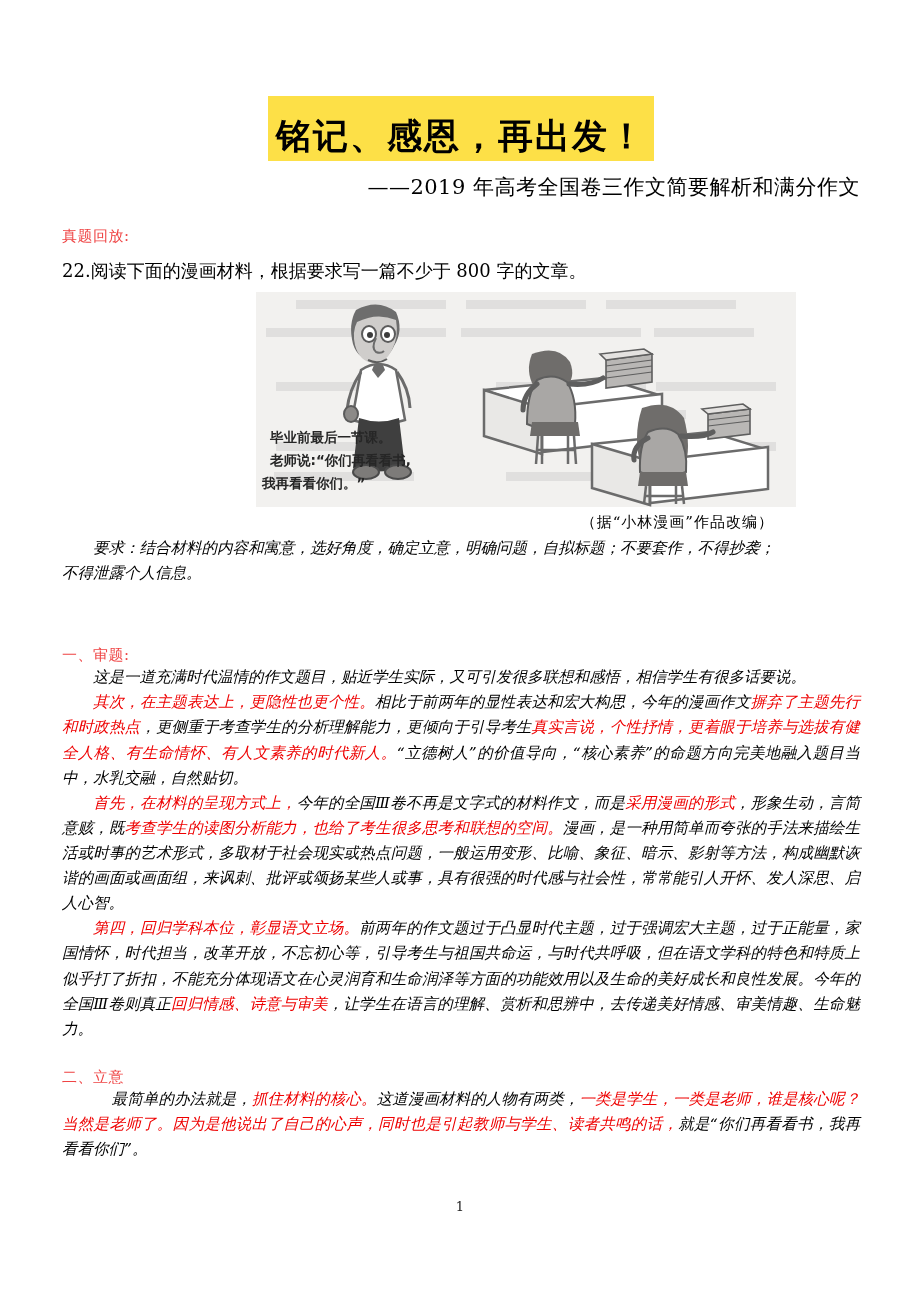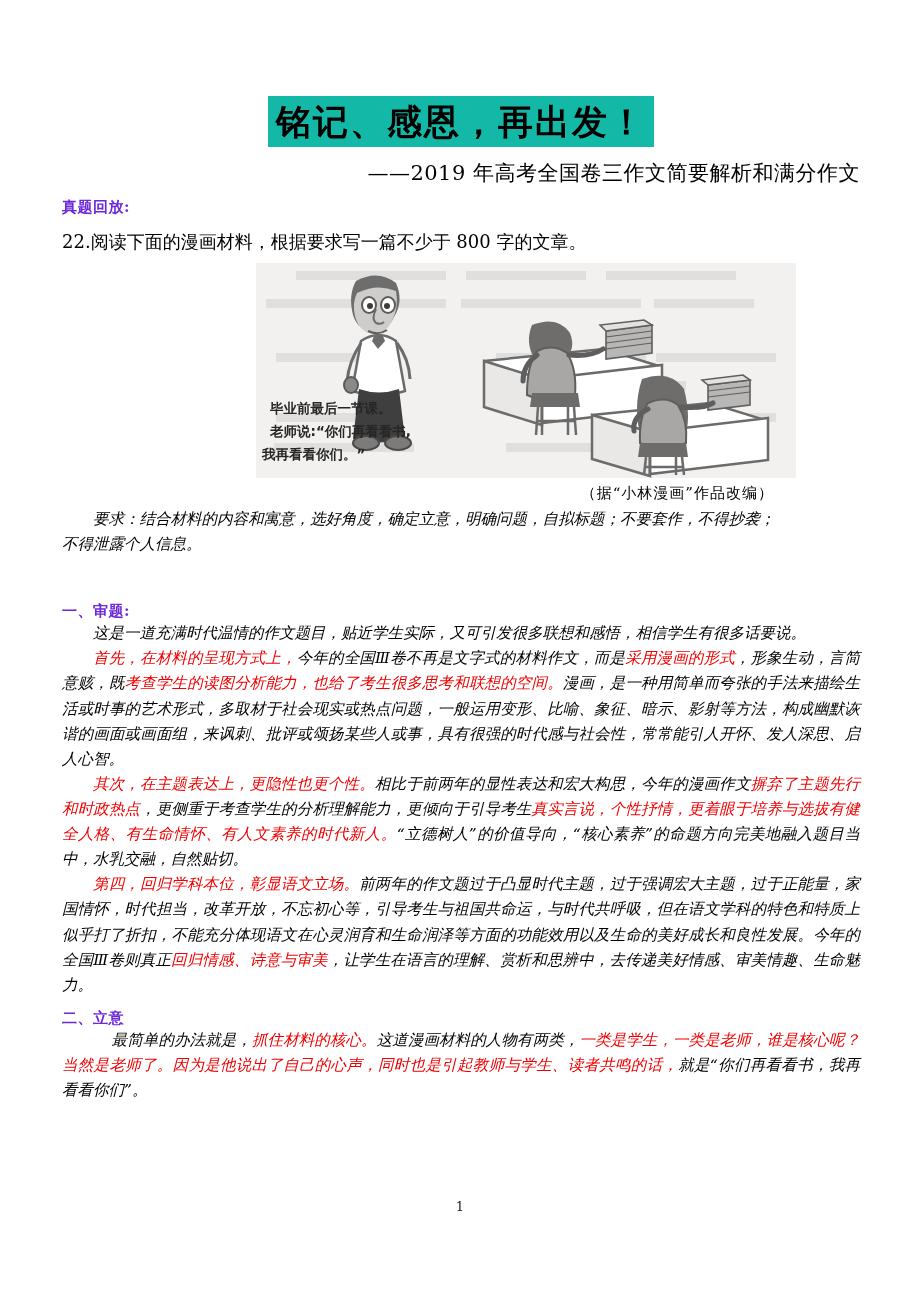--- a/index.html
+++ b/index.html
@@ -29,37 +29,37 @@
   
   .title-wrap {
     text-align: center;
     margin-top: 96px;
   }
   .main-title {
     display: inline-block;
     font-size: 35px;
     font-weight: bold;
     letter-spacing: 2px;
-    background: #14b8a6;
-    padding: 6px 8px 5px 8px;
+    background: #fde047;
+    padding: 20px 8px 5px 8px;
     line-height: 1.15;
   }
   .subtitle {
     text-align: right;
     font-size: 21px;
     margin-top: 12px;
     letter-spacing: 0.5px;
   }
 
   
   .sec-head {
-    color: #6d28d9;
-    font-weight: bold;
+    color: #ef4444;
+    font-weight: normal;
     font-size: 15px;
-    margin-top: 11px;
+    margin-top: 26px;
     letter-spacing: 0.5px;
   }
   .para {
     font-size: 15.5px;
     line-height: 1.62;
     text-align: justify;
     margin: 0;
     font-style: italic;
   }
   .para.indent { text-indent: 2em; }
@@ -237,22 +237,22 @@
     <div class="req">
       <div class="para indent">要求：结合材料的内容和寓意，选好角度，确定立意，明确问题，自拟标题；不要套作，不得抄袭；</div>
       <div class="para">不得泄露个人信息。</div>
     </div>
 
     <div class="gap-a"></div>
 
     <div class="sec-head">一、审题:</div>
     <div class="para indent">这是一道充满时代温情的作文题目，贴近学生实际，又可引发很多联想和感悟，相信学生有很多话要说。</div>
 
+    <div class="para indent"><span class="red">其次，在主题表达上，更隐性也更个性。</span><span>相比于前两年的显性表达和宏大构思，今年的漫画作文</span><span class="red">摒弃了主题先行和时政热点</span><span>，更侧重于考查学生的分析理解能力，更倾向于引导考生</span><span class="red">真实言说，个性抒情，更着眼于培养与选拔有健全人格、有生命情怀、有人文素养的时代新人。</span><span>“立德树人”的价值导向，“核心素养”的命题方向完美地融入题目当中，水乳交融，自然贴切。</span></div>
     <div class="para indent"><span class="red">首先，在材料的呈现方式上，</span><span>今年的全国Ⅲ卷不再是文字式的材料作文，而是</span><span class="red">采用漫画的形式</span><span>，形象生动，言简意赅，既</span><span class="red">考查学生的读图分析能力，也给了考生很多思考和联想的空间。</span><span>漫画，是一种用简单而夸张的手法来描绘生活或时事的艺术形式，多取材于社会现实或热点问题，一般运用变形、比喻、象征、暗示、影射等方法，构成幽默诙谐的画面或画面组，来讽刺、批评或颂扬某些人或事，具有很强的时代感与社会性，常常能引人开怀、发人深思、启人心智。</span></div>
-    <div class="para indent"><span class="red">其次，在主题表达上，更隐性也更个性。</span><span>相比于前两年的显性表达和宏大构思，今年的漫画作文</span><span class="red">摒弃了主题先行和时政热点</span><span>，更侧重于考查学生的分析理解能力，更倾向于引导考生</span><span class="red">真实言说，个性抒情，更着眼于培养与选拔有健全人格、有生命情怀、有人文素养的时代新人。</span><span>“立德树人”的价值导向，“核心素养”的命题方向完美地融入题目当中，水乳交融，自然贴切。</span></div>
     <div class="para indent"><span class="red">第四，回归学科本位，彰显语文立场。</span><span>前两年的作文题过于凸显时代主题，过于强调宏大主题，过于正能量，家国情怀，时代担当，改革开放，不忘初心等，引导考生与祖国共命运，与时代共呼吸，但在语文学科的特色和特质上似乎打了折扣，不能充分体现语文在心灵润育和生命润泽等方面的功能效用以及生命的美好成长和良性发展。今年的全国Ⅲ卷则真正</span><span class="red">回归情感、诗意与审美</span><span>，让学生在语言的理解、赏析和思辨中，去传递美好情感、审美情趣、生命魅力。</span></div>
 
     <div class="sec-head">二、立意</div>
     <div class="para indent3"><span>最简单的办法就是，</span><span class="red">抓住材料的核心。</span><span>这道漫画材料的人物有两类，</span><span class="red">一类是学生，一类是老师，谁是核心呢？当然是老师了。因为是他说出了自己的心声，同时也是引起教师与学生、读者共鸣的话，</span><span>就是“你们再看看书，我再看看你们”。</span></div>
 
   </div>
 
   <div class="page-num">1</div>
 </div>
 

